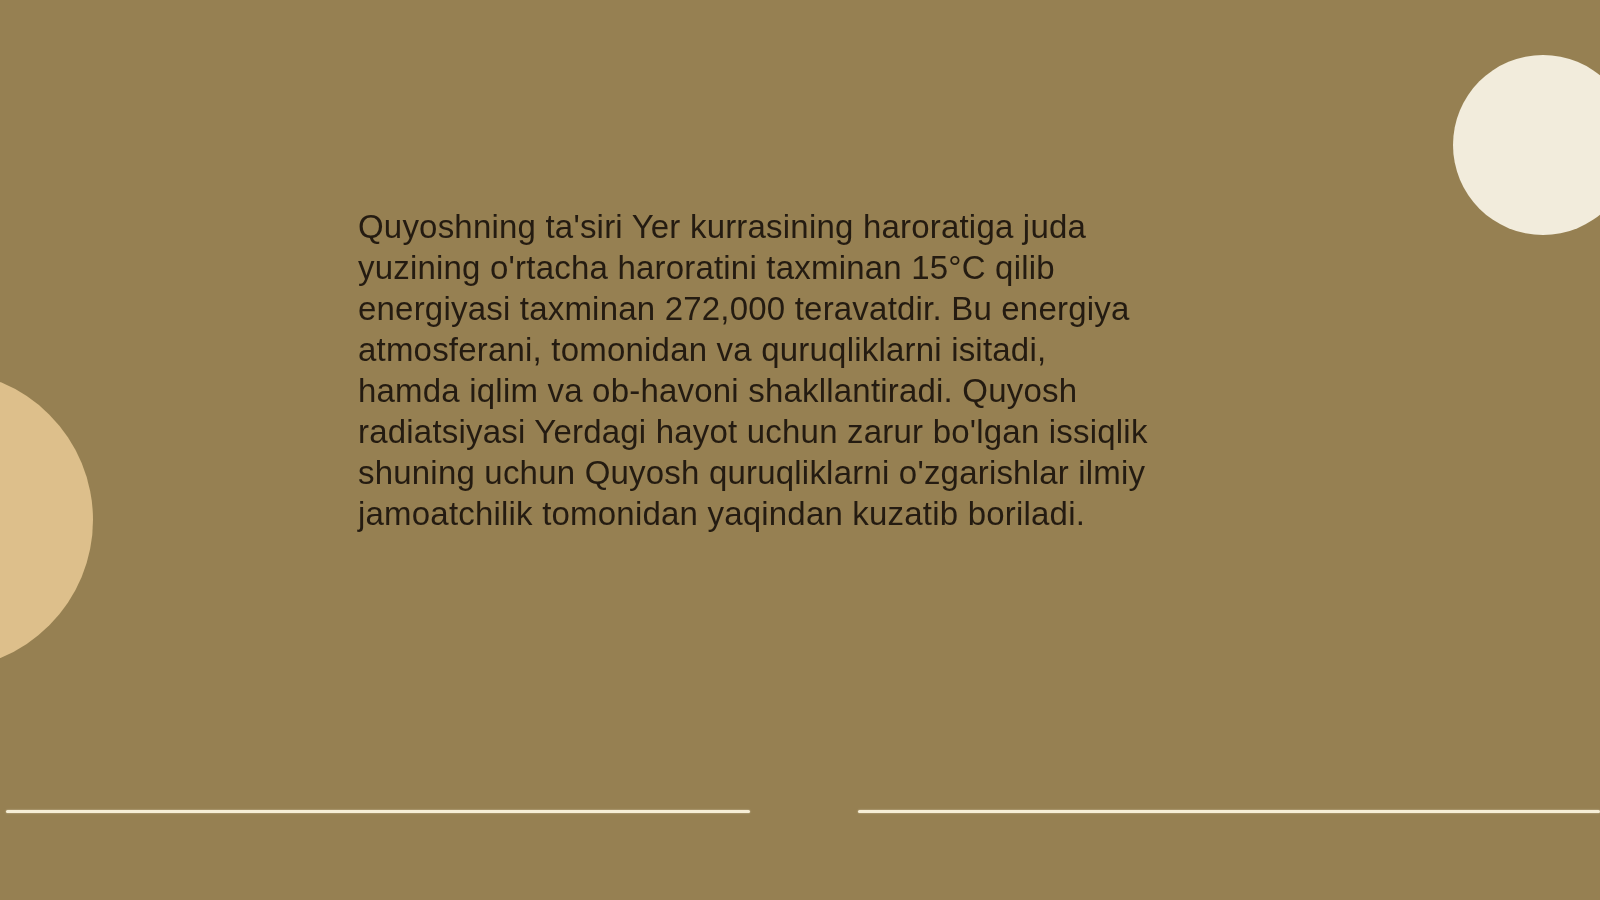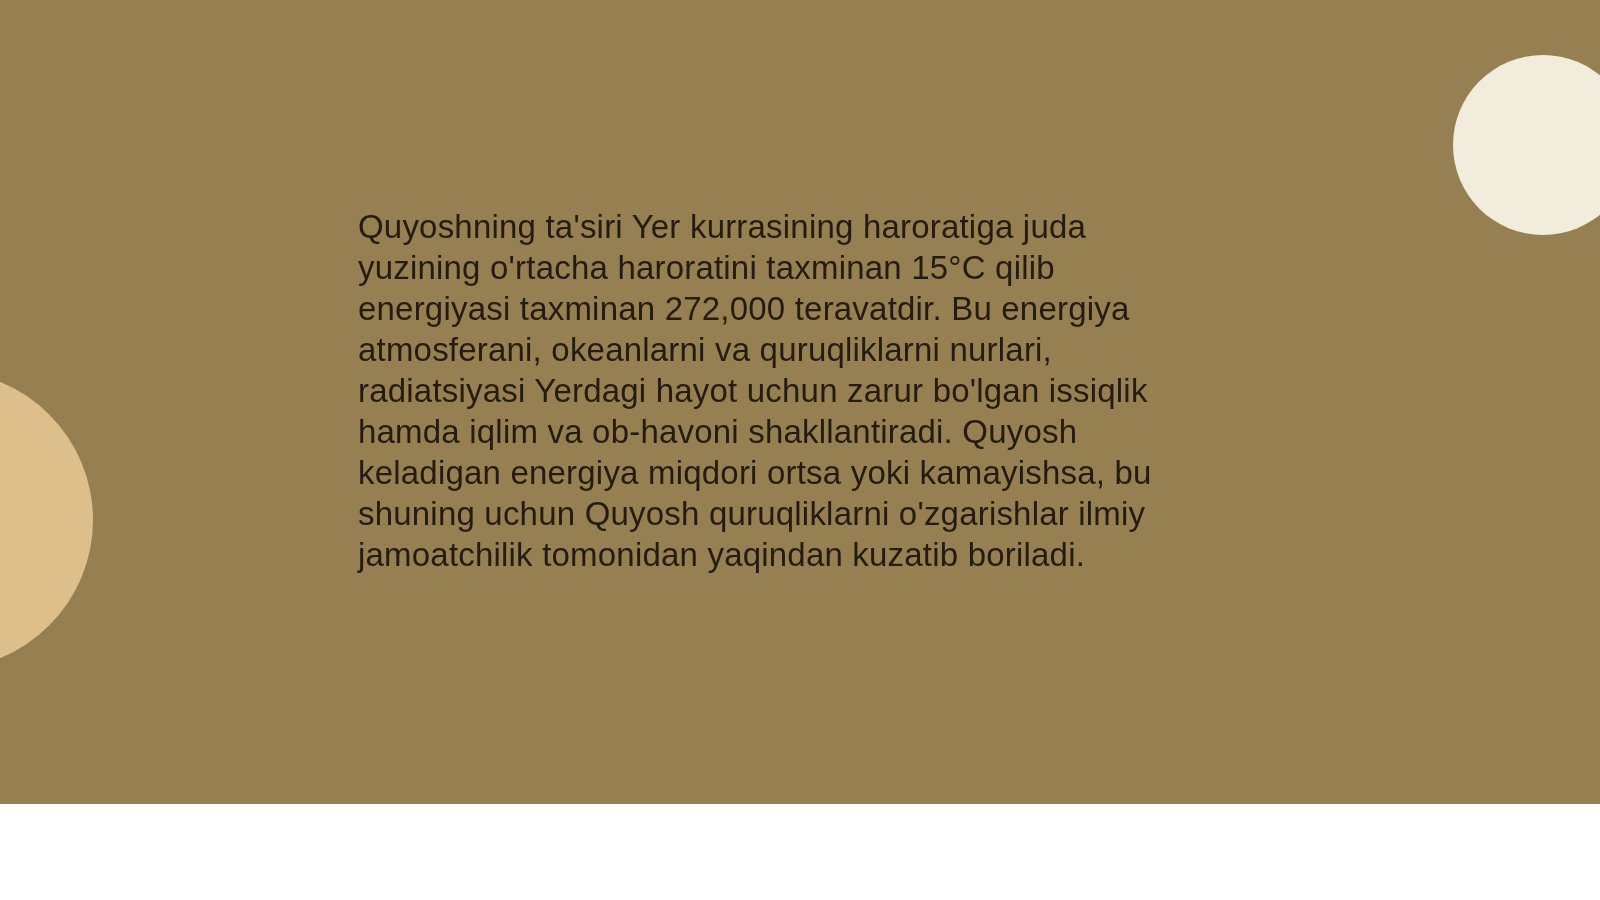--- a/index.html
+++ b/index.html
@@ -11,21 +11,21 @@
   }
   * { margin: 0; padding: 0; box-sizing: border-box; }
   html, body {
     width: 1600px;
     height: 900px;
     font-family: "Liberation Sans", "DejaVu Sans", sans-serif;
   }
   .slide {
     position: relative;
     width: 1600px;
-    height: 804px;
+    height: 900px;
     background: var(--bg);
     overflow: hidden;
     text-decoration: underline;
   }
   .circle {
     position: absolute;
     border-radius: 50%;
   }
   .circle-left {
     left: -205px;
@@ -71,24 +71,23 @@
 <div class="slide">
 
   <div class="circle circle-left"></div>
 
   <div class="circle circle-right"></div>
 
   <div class="body-text">
       <div class="text-line">Quyoshning ta'siri Yer kurrasining haroratiga juda</div>
       <div class="text-line">yuzining o'rtacha haroratini taxminan 15°C qilib</div>
       <div class="text-line">energiyasi taxminan 272,000 teravatdir. Bu energiya</div>
-      <div class="text-line">atmosferani, okeanlarni va quruqliklarni nurlari,</div>
+      <div class="text-line">atmosferani, tomonidan va quruqliklarni isitadi,</div>
+      <div class="text-line">hamda iqlim va ob-havoni shakllantiradi. Quyosh</div>
       <div class="text-line">radiatsiyasi Yerdagi hayot uchun zarur bo'lgan issiqlik</div>
-      <div class="text-line">hamda iqlim va ob-havoni shakllantiradi. Quyosh</div>
-      <div class="text-line">keladigan energiya miqdori ortsa yoki kamayishsa, bu</div>
       <div class="text-line">shuning uchun Quyosh quruqliklarni o'zgarishlar ilmiy</div>
       <div class="text-line">jamoatchilik tomonidan yaqindan kuzatib boriladi.</div>
     </div>
 
   <div class="divider divider-left"></div>
 
   <div class="divider divider-right"></div>
 
 </div>
 

